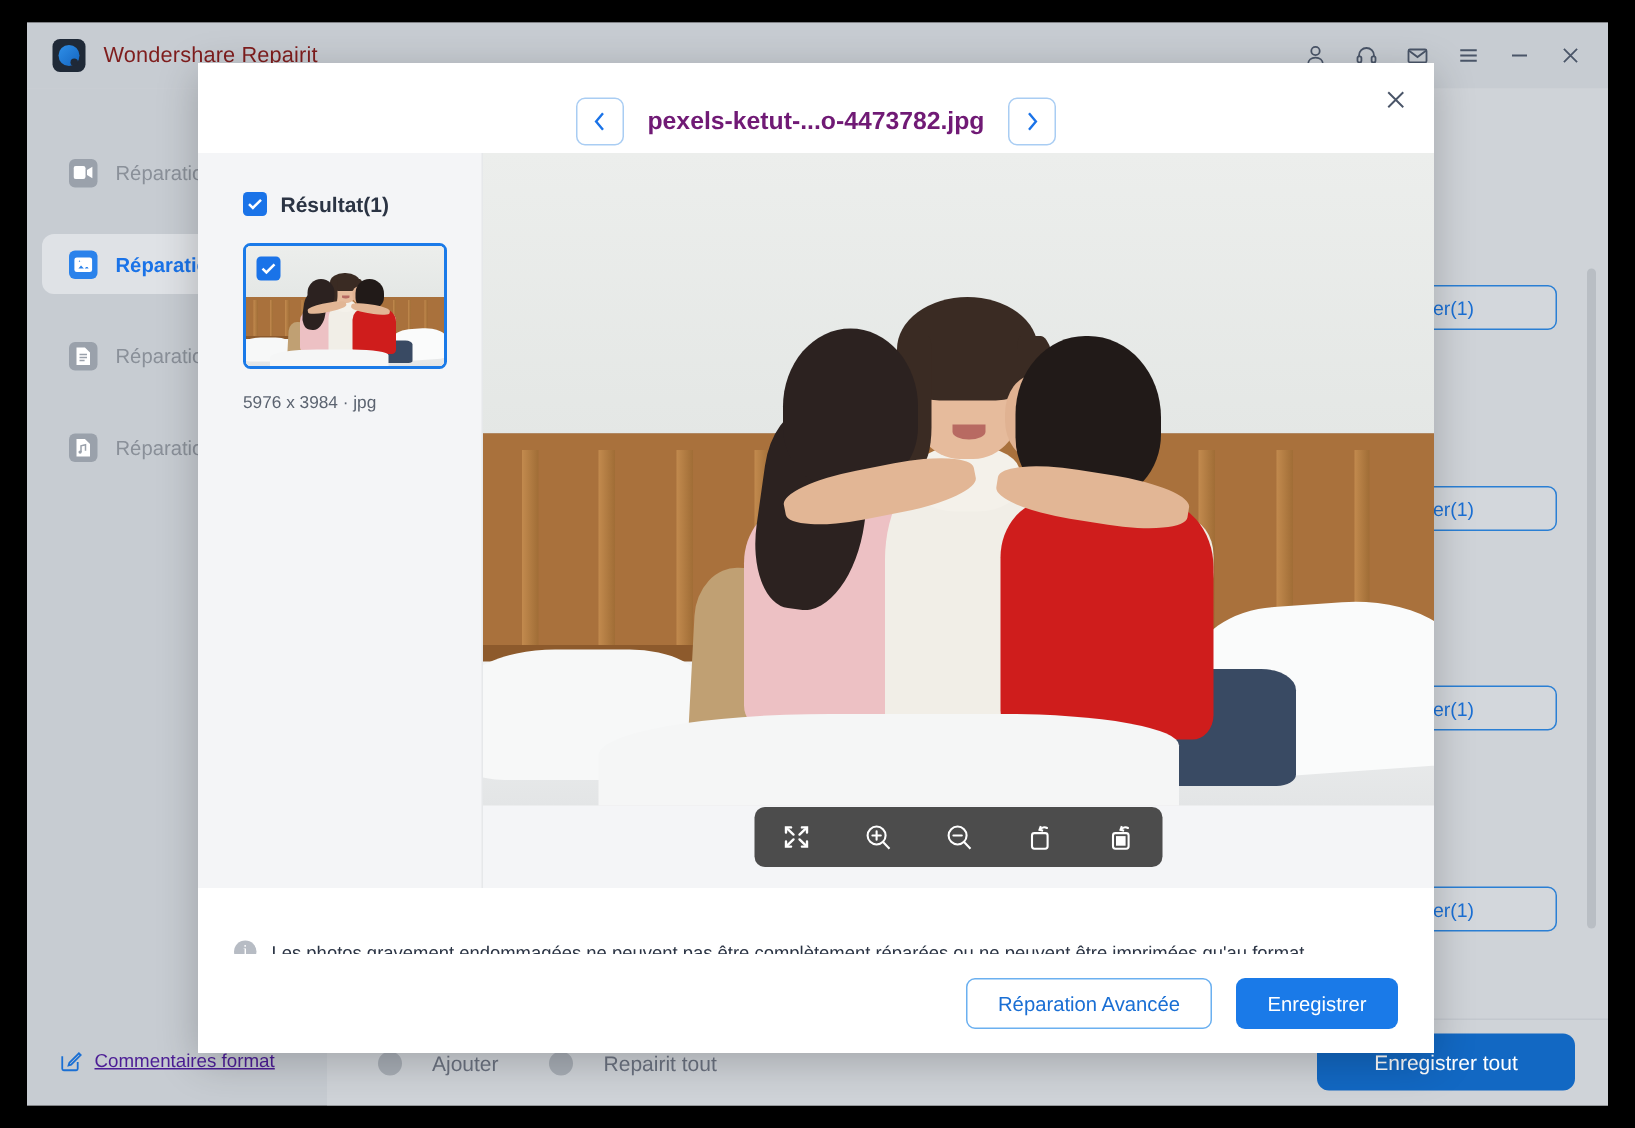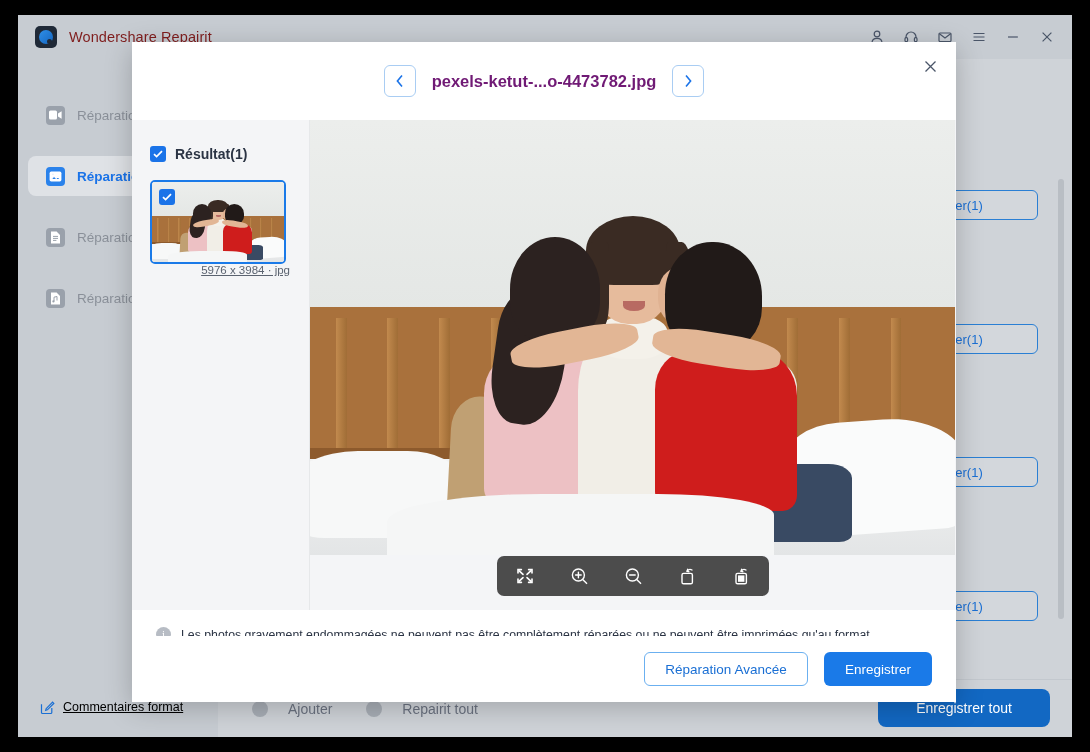--- a/index.html
+++ b/index.html
@@ -66,21 +66,21 @@
     display:flex;align-items:center;justify-content:center;
   }
   .nav-item.active{ background:#dfe2e6; color:#1a73e8; font-weight:bold; }
   .nav-item.active .nico{ background:#2a82eb; }
   .nico svg{display:block;}
 
   
   #feedback-link{
     position:absolute; left:22px; bottom:18px; width:160px;
     display:flex; align-items:flex-start; gap:8px;
-    font-size:12.5px; color:#000000; line-height:16px;
+    font-size:12.5px; color:#4c1d95; line-height:16px;
   }
   #feedback-link .lbl{ text-decoration:underline; }
 
   
   #content-area{
     position:absolute; left:200px; top:44px; right:0; bottom:0;
     background:#cfd3d8;
   }
   .bg-row{
     position:absolute; right:34px; width:190px; height:30px;
@@ -126,22 +126,22 @@
     display:flex; align-items:center; justify-content:center; gap:16px;
   }
   .navbtn{
     width:32px;height:32px;border:1px solid #a9cdf3;border-radius:6px;
     background:#fff; color:#1a73e8;
     display:flex;align-items:center;justify-content:center;
   }
   #modal-filename{ font-size:16.5px; font-weight:bold; color:#701a75; }
 
   #modal-body{
-    position:absolute; left:0; top:78px; right:0; height:490px;
-    background:#f4f5f7; display:flex;
+    position:absolute; left:0; top:60px; right:0; height:490px;
+    background:#f4f5f7; display:flex;padding-left:12px;
   }
   #thumb-panel{
     width:178px; height:100%; background:#f4f5f7;
     border-right:1px solid #e6e8ea; padding:26px 0 0 18px;
   }
   #result-head{ display:flex; align-items:center; gap:9px; }
   .cbox{
     width:16px;height:16px;border-radius:3px;background:#1a73e8;
     display:flex;align-items:center;justify-content:center; flex:none;
   }
@@ -151,22 +151,22 @@
   #thumb-card{
     margin-top:18px; width:136px; height:84px; border:2px solid #1a7ae8;
     border-radius:5px; overflow:hidden; position:relative; background:#ddd;
   }
   #thumb-check{
     position:absolute; left:7px; top:7px; width:16px;height:16px;
     border-radius:3px; background:#1a73e8;
     display:flex;align-items:center;justify-content:center; z-index:4;
   }
   #thumb-meta{
-    margin-top:0; width:140px; text-align:right;
-    font-size:11.5px; color:#5b6370;text-decoration:underline;
+    margin-top:17px; width:140px; text-align:left;
+    font-size:11.5px; color:#5b6370;
   }
 
   #preview-wrap{
     flex:1; position:relative; background:#f4f5f7;
     display:flex; align-items:flex-start; justify-content:flex-start;
   }
   #preview-img{ position:absolute; left:0; top:0; width:645px; height:435px; overflow:hidden; }
 
   
   #img-toolbar{

